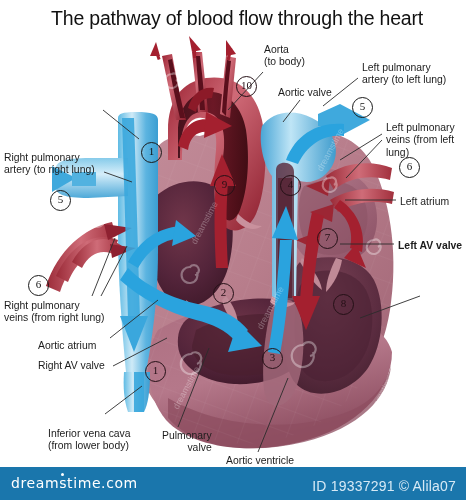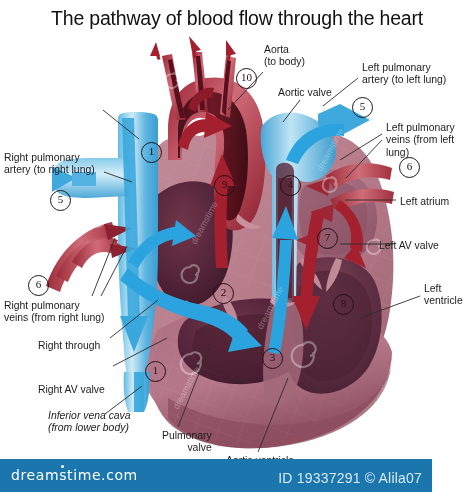--- a/index.html
+++ b/index.html
@@ -29,21 +29,21 @@
   .num{
     position:absolute;width:19px;height:19px;border-radius:50%;
     border:1.1px solid #1a1a1a;background:rgba(255,255,255,0.0);
     font-size:11px;line-height:17px;text-align:center;color:#111;
     font-family:"Liberation Serif","DejaVu Serif",serif;
   }
   .num.onart{border-color:#241016;color:#241016;background:transparent;}
 
   
   .footer{
-    position:absolute;left:0;bottom:8px;width:432px;height:33px;
+    position:absolute;left:0;bottom:0;width:466px;height:33px;
     background:#1a76ac;
   }
   .footer .brand{
     position:absolute;left:11px;top:8px;color:#ffffff;font-size:14px;
     letter-spacing:0.6px;font-family:"DejaVu Sans",sans-serif;
   }
   .footer .idtxt{
     position:absolute;right:10px;top:11px;color:#d6e9f5;font-size:14px;
     letter-spacing:0.2px;
   }
@@ -344,50 +344,48 @@
         <line x1="396" y1="200" x2="345" y2="200"></line>
         <line x1="394" y1="244" x2="340" y2="244"></line>
         <line x1="420" y1="296" x2="360" y2="318"></line>
       </g>
   </svg>
 
   <div class="lbl l" style="left:4px;top:152px;">Right pulmonary
 artery (to right lung)</div>
   <div class="lbl l" style="left:4px;top:300px;">Right pulmonary
 veins (from right lung)</div>
-  <div class="lbl l" style="left:38px;top:340px;">Right through</div>
-  <div class="lbl l" style="left:38px;top:384px;">Right AV valve</div>
-  <div class="lbl l" style="left:48px;top:410px;font-style:italic;">Inferior vena cava
+  <div class="lbl l" style="left:38px;top:340px;">Aortic atrium</div>
+  <div class="lbl l" style="left:38px;top:360px;">Right AV valve</div>
+  <div class="lbl l" style="left:48px;top:428px;">Inferior vena cava
 (from lower body)</div>
   <div class="lbl l" style="left:162px;top:430px;text-align:right;">Pulmonary
 valve</div>
   <div class="lbl l" style="left:226px;top:455px;">Aortic ventricle</div>
 
   <div class="lbl l" style="left:264px;top:44px;">Aorta
 (to body)</div>
   <div class="lbl l" style="left:278px;top:87px;">Aortic valve</div>
   <div class="lbl l" style="left:362px;top:62px;">Left pulmonary
 artery (to left lung)</div>
   <div class="lbl l" style="left:386px;top:122px;">Left pulmonary
 veins (from left lung)</div>
   <div class="lbl l" style="left:400px;top:196px;">Left atrium</div>
-  <div class="lbl l" style="left:379px;top:240px;">Left AV valve</div>
-  <div class="lbl l" style="left:424px;top:283px;">Left
-ventricle</div>
+  <div class="lbl l" style="left:398px;top:240px;font-weight:bold;">Left AV valve</div>
 
   <div id="markerLayer">
       <div class="num" style="left: 141px; top: 142px;">1</div>
       <div class="num" style="left: 50px; top: 190px;">5</div>
       <div class="num" style="left: 28px; top: 275px;">6</div>
       <div class="num onart" style="left: 145px; top: 361px;">1</div>
       <div class="num onart" style="left: 213px; top: 283px;">2</div>
       <div class="num onart" style="left: 262px; top: 348px;">3</div>
       <div class="num onart" style="left: 280px; top: 175px;">4</div>
       <div class="num onart" style="left: 214px; top: 175px;">9</div>
-      <div class="num onart" style="left: 236px; top: 68px;">10</div>
+      <div class="num onart" style="left: 236px; top: 76px;">10</div>
       <div class="num" style="left: 352px; top: 97px;">5</div>
       <div class="num" style="left: 399px; top: 157px;">6</div>
       <div class="num onart" style="left: 317px; top: 228px;">7</div>
       <div class="num onart" style="left: 333px; top: 294px;">8</div>
     </div>
 
   <div class="footer">
     <div class="brand">dreamstime.com</div>
     <div class="dot"></div>
     <div class="idtxt">ID 19337291 © Alila07</div>

